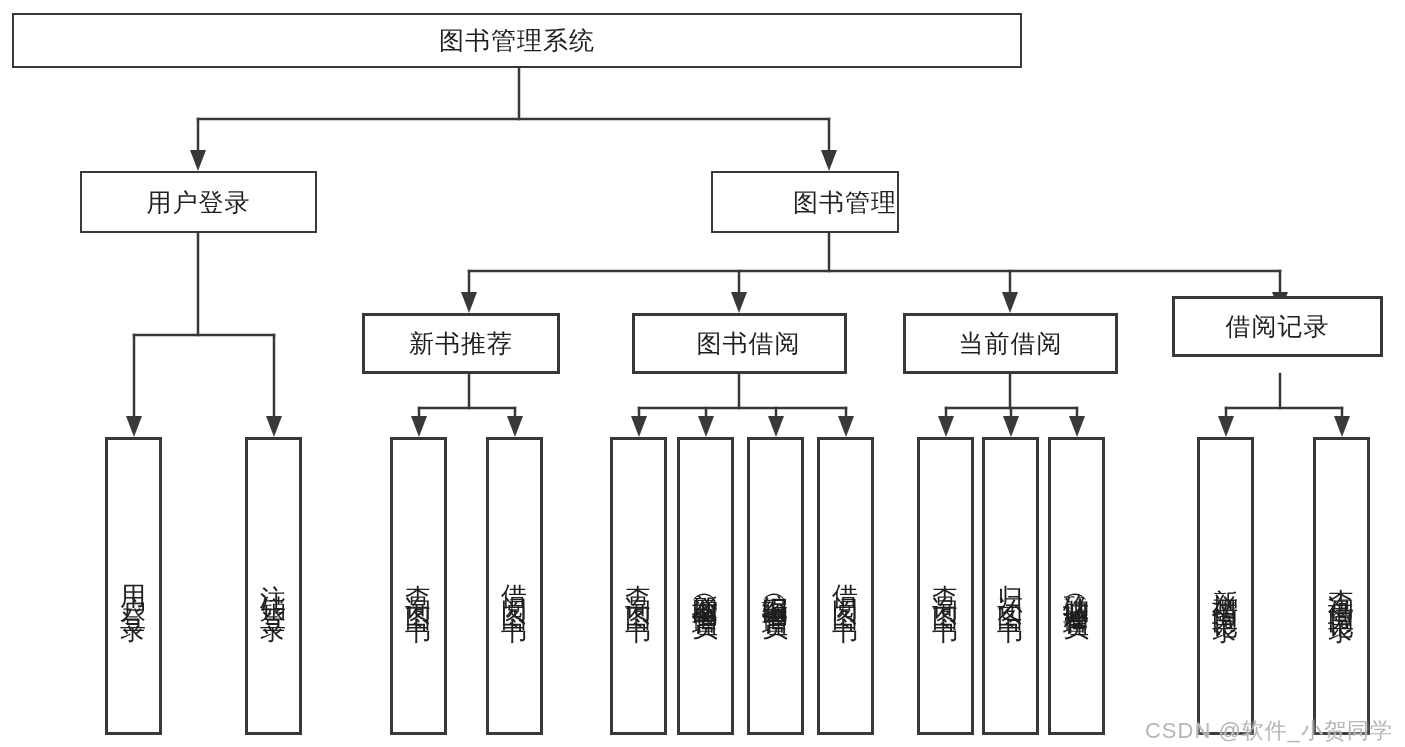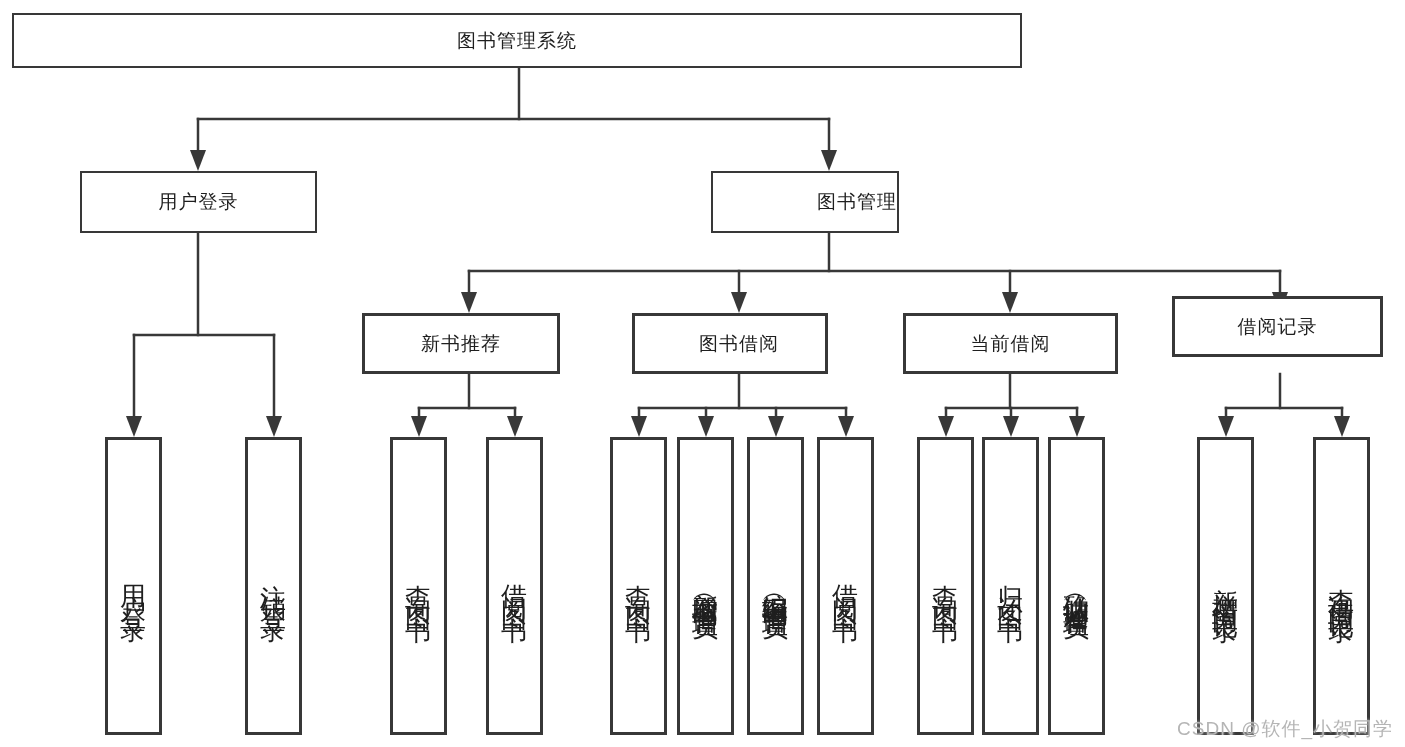--- a/index.html
+++ b/index.html
@@ -19,42 +19,42 @@
     box-sizing: border-box;
     background: #ffffff;
     border: 3px solid #383838;
     display: flex;
     align-items: center;
     justify-content: center;
   }
   .root-box  { border-width: 2px; }
   .lvl2-box  { border-width: 2px; }
   .hlabel {
-    font-size: 19px;
+    font-size: 25px;
     color: #1f1f1f;
     letter-spacing: 1px;
     white-space: nowrap;
   }
   .leaf { top: 437px; width: 57px; height: 298px; }
   .vlabel {
     writing-mode: vertical-rl;
     text-orientation: mixed;
     font-size: 26px;
     line-height: 1;
     color: #1f1f1f;
     white-space: nowrap;
   }
   .ls-s { letter-spacing: 11px; }
   .ls-m { letter-spacing: 6px; }
   .ls-l { letter-spacing: 3px; }
   .watermark {
     position: absolute;
     top: 716px;
     right: 12px;
-    font-size: 19px;
+    font-size: 22px;
     letter-spacing: 1px;
     color: #b5b5b5;
     z-index: 5;
     text-shadow: 0 0 3px rgba(255,255,255,0.9);
     white-space: nowrap;
   }
 </style>
 </head>
 <body>
 
@@ -127,21 +127,21 @@
   <div class="box lvl2-box" style="left:80px; top:171px; width:237px; height:62px;">
     <span class="hlabel">用户登录</span>
   </div>
   <div class="box lvl2-box" style="left:711px; top:171px; width:188px; height:62px;justify-content:flex-end;">
     <span class="hlabel">图书管理</span>
   </div>
 
   <div class="box" style="left:362px; top:313px; width:198px; height:61px;">
     <span class="hlabel">新书推荐</span>
   </div>
-  <div class="box" style="left:632px; top:313px; width:196px; height:61px;padding-left:18px;">
+  <div class="box" style="left:632px; top:313px; width:215px; height:61px;padding-left:18px;">
     <span class="hlabel">图书借阅</span>
   </div>
   <div class="box" style="left:903px; top:313px; width:215px; height:61px;text-align:right;">
     <span class="hlabel">当前借阅</span>
   </div>
   <div class="box" style="left:1172px; top:296px; width:211px; height:61px;">
     <span class="hlabel">借阅记录</span>
   </div>
 
   <div class="box leaf" style="left:105px;">

